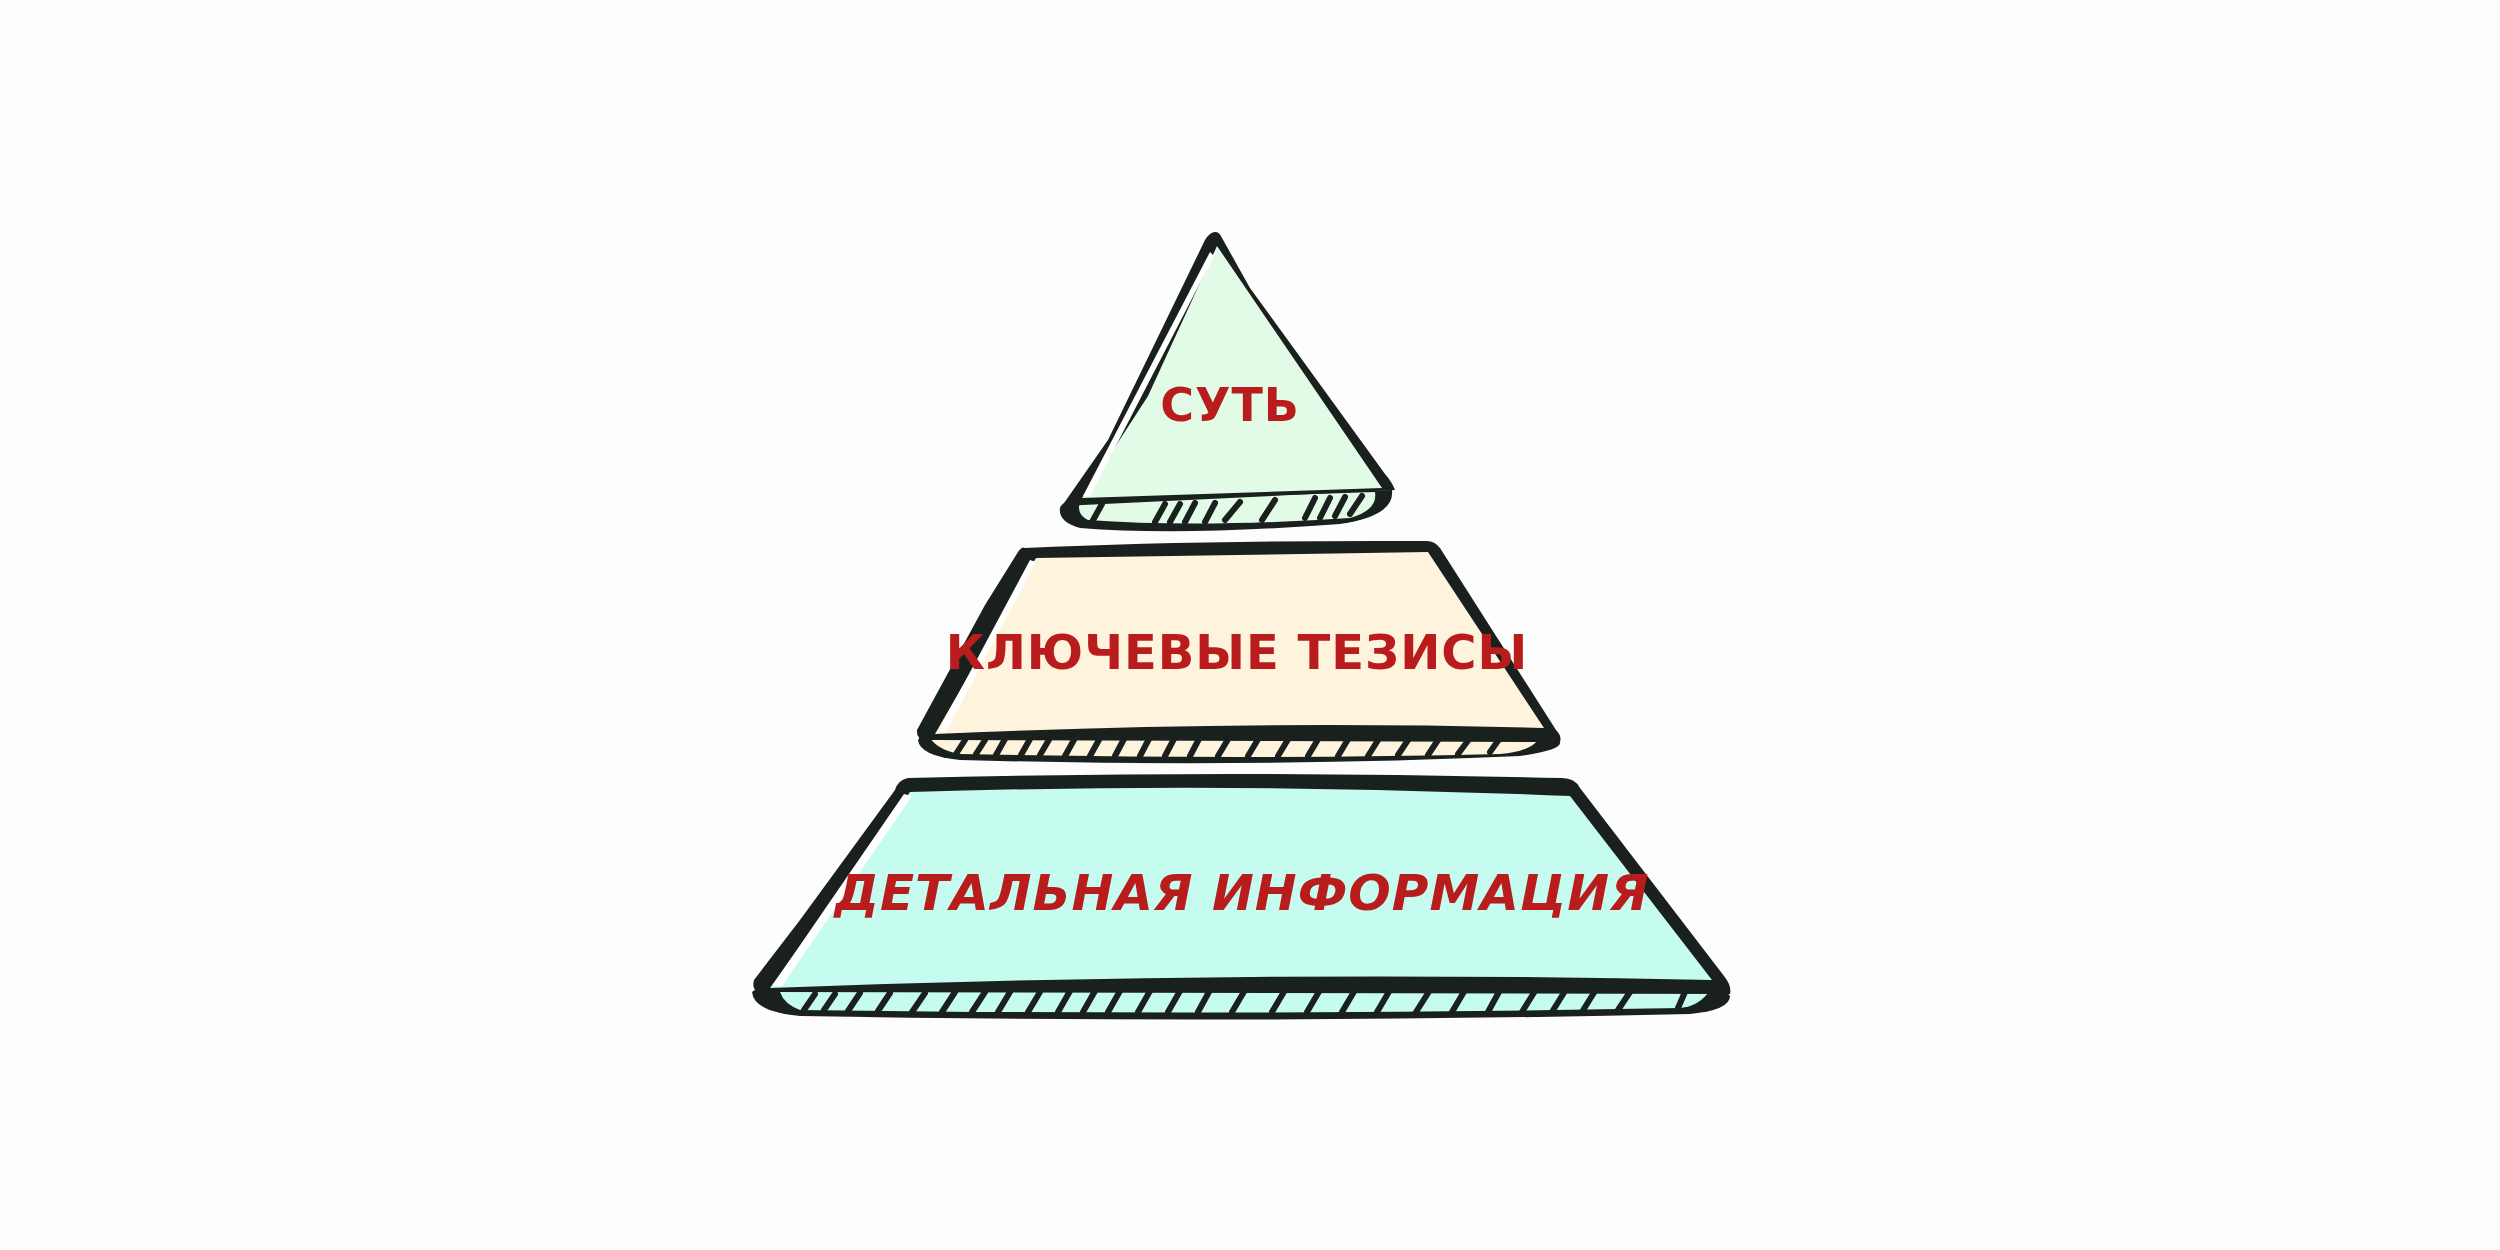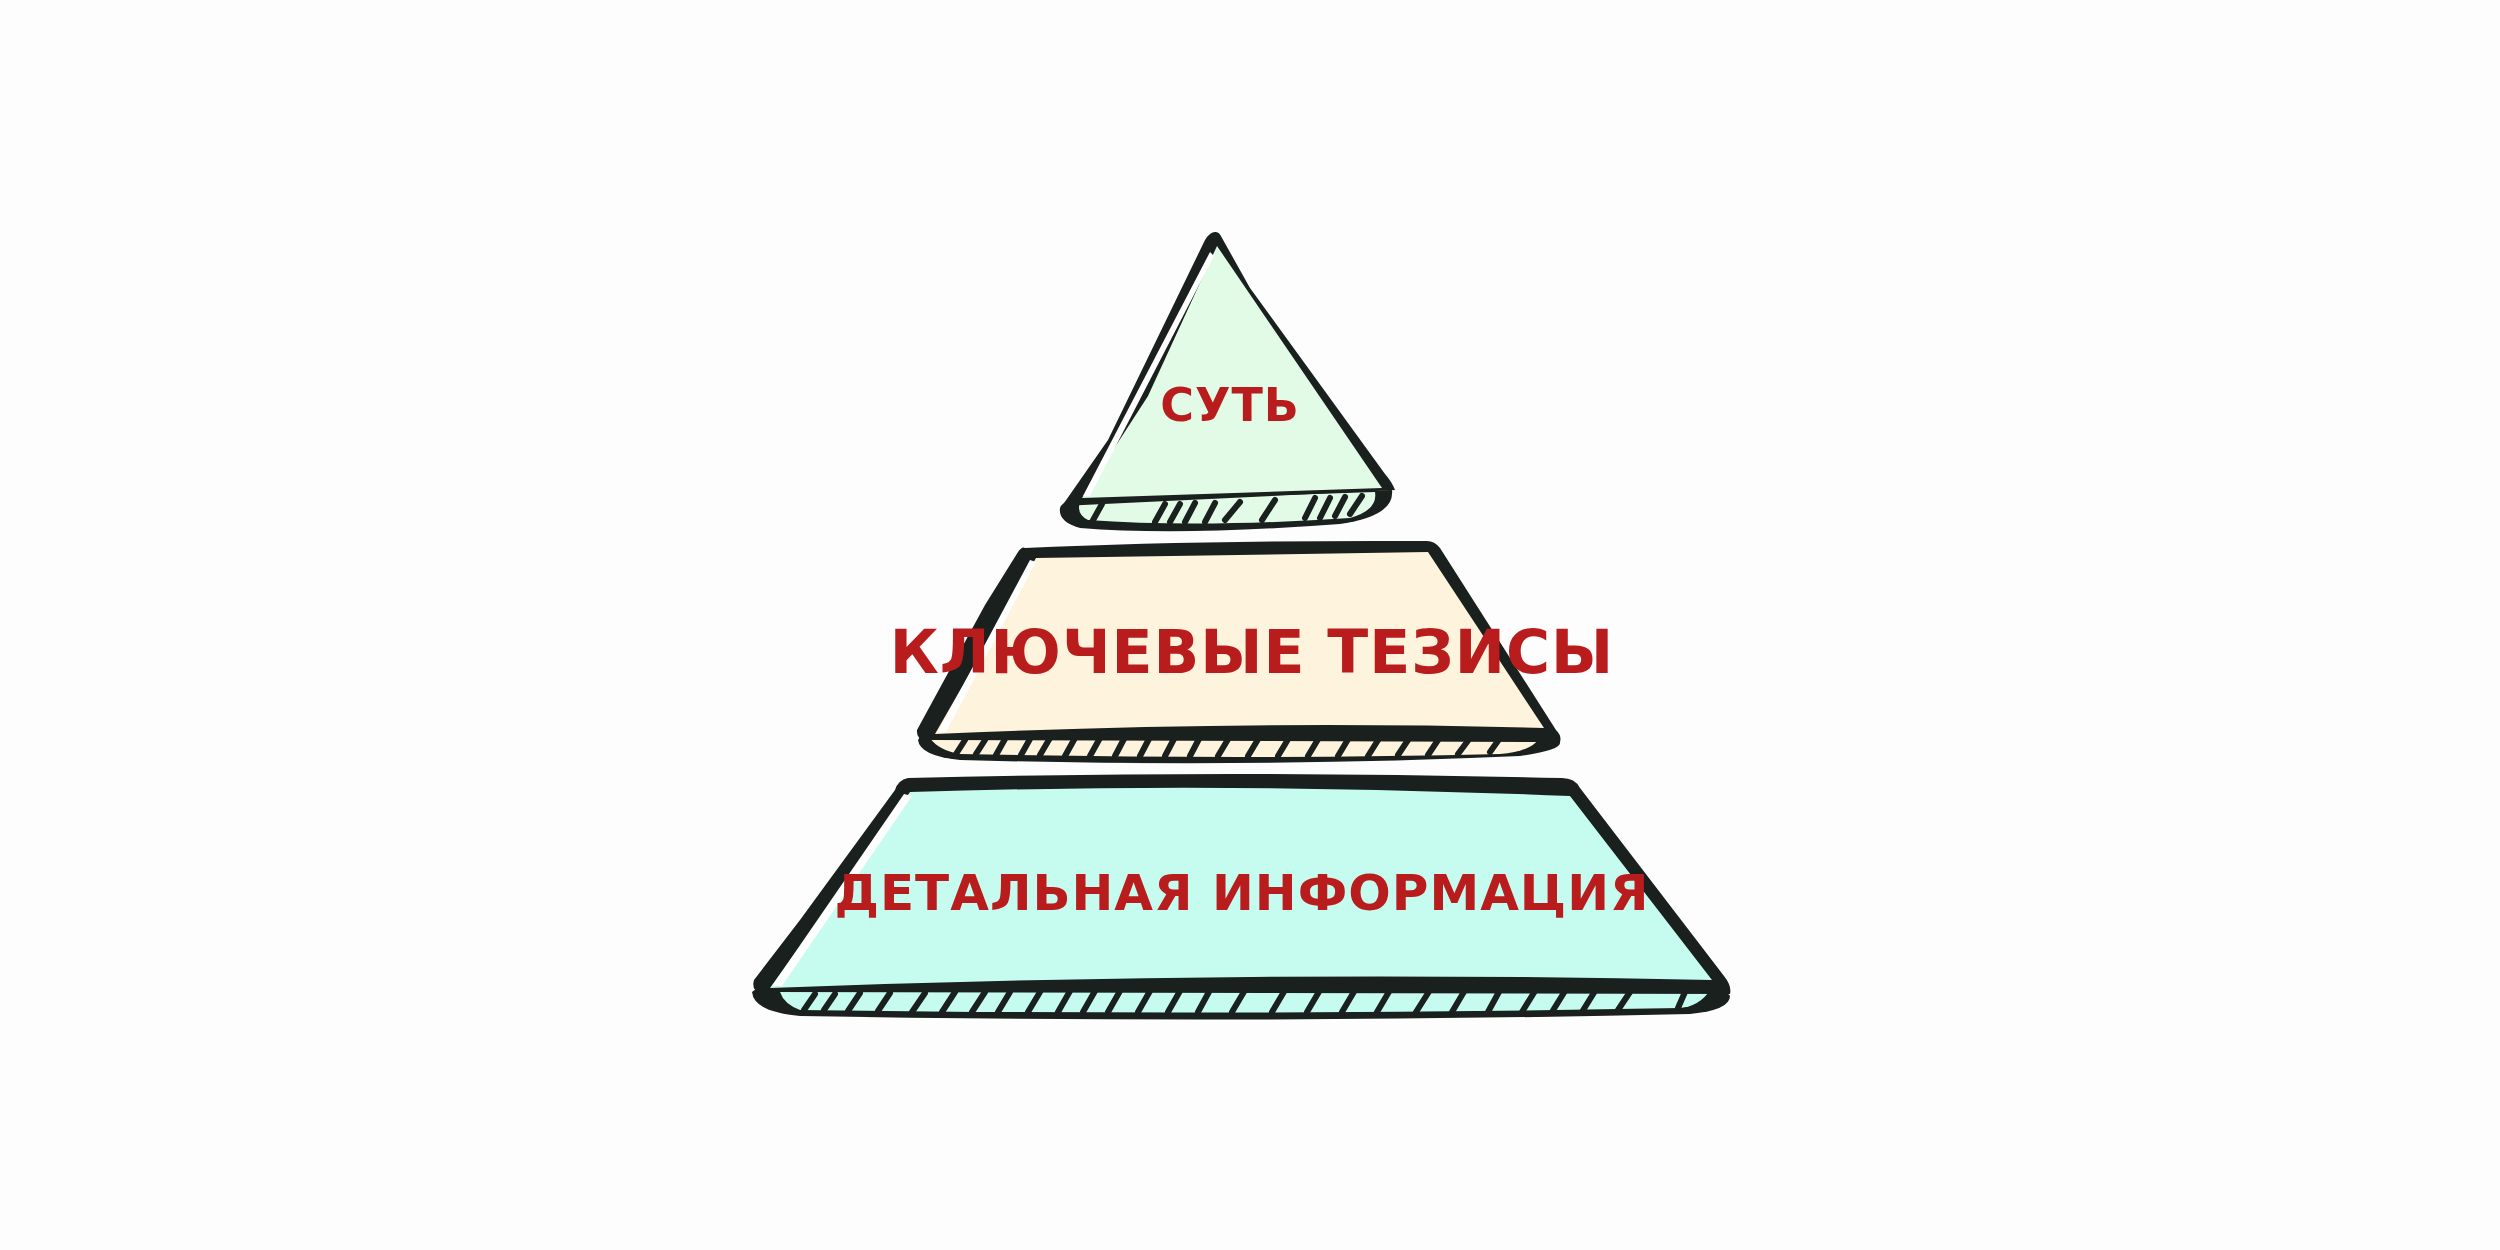--- a/index.html
+++ b/index.html
@@ -6,21 +6,21 @@
   body { width:2500px; height:1250px; background:#fdfdfd; position:relative; overflow:hidden; }
   .stage { position:absolute; left:0; top:0; width:2500px; height:1250px; }
   svg { position:absolute; left:0; top:0; }
   .label {
     position:absolute; transform:translate(-50%,-50%);
     font-family:"DejaVu Sans", sans-serif; font-weight:bold;
     color:#b91c1c; white-space:nowrap; letter-spacing:1px;
     transform-origin:center;
   }
   .l-top { font-size:46px; }
-  .l-mid { font-size:60px;margin-left:15px; }
+  .l-mid { font-size:48px; }
   .l-bot { font-size:50px; }
 </style>
 </head>
 <body>
 
 <div class="stage">
   <svg width="2500" height="1250" viewBox="0 0 2500 1250">
 
     <g>
 
@@ -111,14 +111,14 @@
         <line x1="1685" y1="992" x2="1678" y2="1008"></line>
       </g>
       <path d="M908 778 Q898 780 895 790 L800 920 L754 980 Q750 996 770 992 L1730 994 Q1732 986 1724 976 L1580 788 Q1575 778 1562 778 Q1230 770 908 778 Z" fill="#1a201e"></path>
       <path d="M910 792 Q1240 782 1570 796 L1712 980 Q1250 970 770 988 Z" fill="#c5fcef"></path>
       <path d="M904 794 L772 986 L782 986 L912 796 Z" fill="#ffffff"></path>
     </g>
   </svg>
 
   <div class="label l-top" style="left:1230px; top:405px;">СУТЬ</div>
   <div class="label l-mid" style="left:1237px; top:652px;">КЛЮЧЕВЫЕ ТЕЗИСЫ</div>
-  <div class="label l-bot" style="left:1242px; top:893px;">ДЕТАЛЬНАЯ ИНФОРМАЦИЯ</div>
+  <div class="label l-bot" style="left:1242px; top:893px;font-style:italic;">ДЕТАЛЬНАЯ ИНФОРМАЦИЯ</div>
 </div>
 
 </body></html>

